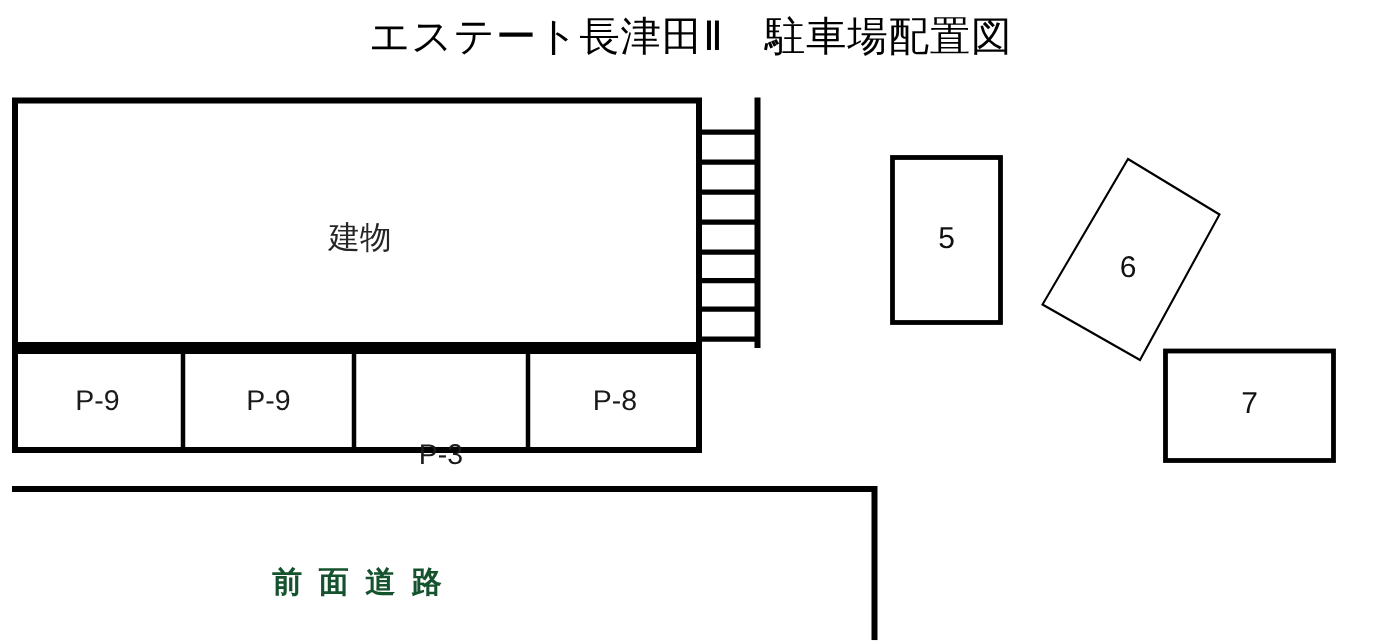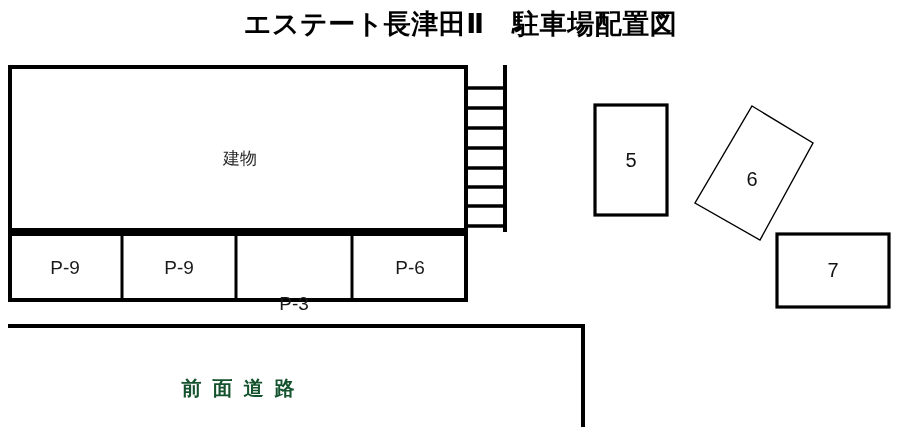--- a/index.html
+++ b/index.html
@@ -18,39 +18,39 @@
     background: #ffffff;
     overflow: hidden;
   }
   #title {
     position: absolute;
     left: 0;
     top: 6px;
     width: 921px;
     text-align: center;
     font-size: 27px;
-    font-weight: bold;
+    font-weight: normal;
     color: #000000;
     letter-spacing: 0.5px;
     white-space: nowrap;
   }
   .svg-layer {
     position: absolute;
     left: 0;
     top: 0;
   }
   .lbl {
     position: absolute;
     color: #1a1a1a;
     font-size: 19px;
     white-space: nowrap;
     transform: translate(-50%, -50%);
   }
   .lbl-building {
-    font-size: 17px;
+    font-size: 21px;
     color: #262626;
   }
   .lbl-num {
     font-size: 20px;
     color: #111111;
   }
   #road-label {
     position: absolute;
     left: 238px;
     top: 388px;
@@ -100,21 +100,21 @@
     <rect x="777" y="234" width="112" height="73" fill="#ffffff" stroke="#000000" stroke-width="3.2"></rect>
 
     <path d="M 8 326 L 583 326 L 583 427" fill="none" stroke="#000000" stroke-width="4"></path>
   </svg>
 
   <div class="lbl lbl-building" style="left:240px; top:158px;">建物</div>
 
   <div class="lbl" style="left:65px; top:268px;">P-9</div>
   <div class="lbl" style="left:179px; top:268px;">P-9</div>
   <div class="lbl" style="left:294px; top:268px;margin-top:36px;">P-3</div>
-  <div class="lbl" style="left:410px; top:268px;">P-6</div>
+  <div class="lbl" style="left:410px; top:268px;">P-8</div>
 
   <div class="lbl lbl-num" style="left:631px; top:160px;">5</div>
   <div class="lbl lbl-num" style="left:752px; top:179px;">6</div>
   <div class="lbl lbl-num" style="left:833px; top:270px;">7</div>
 
   <div id="road-label">前面道路</div>
 
 </div>
 
 </body></html>

